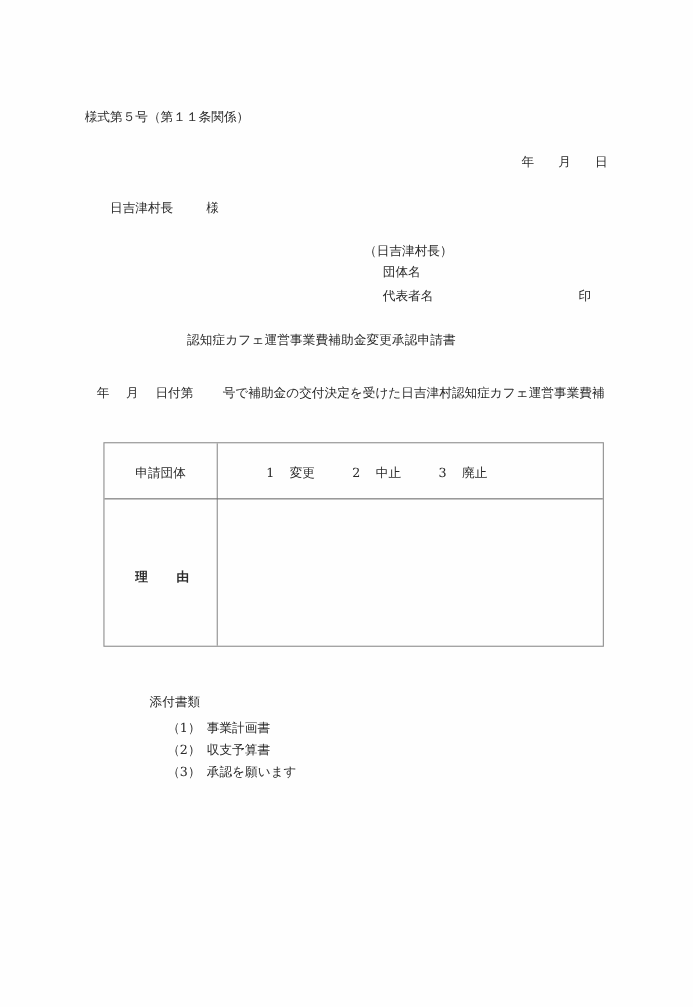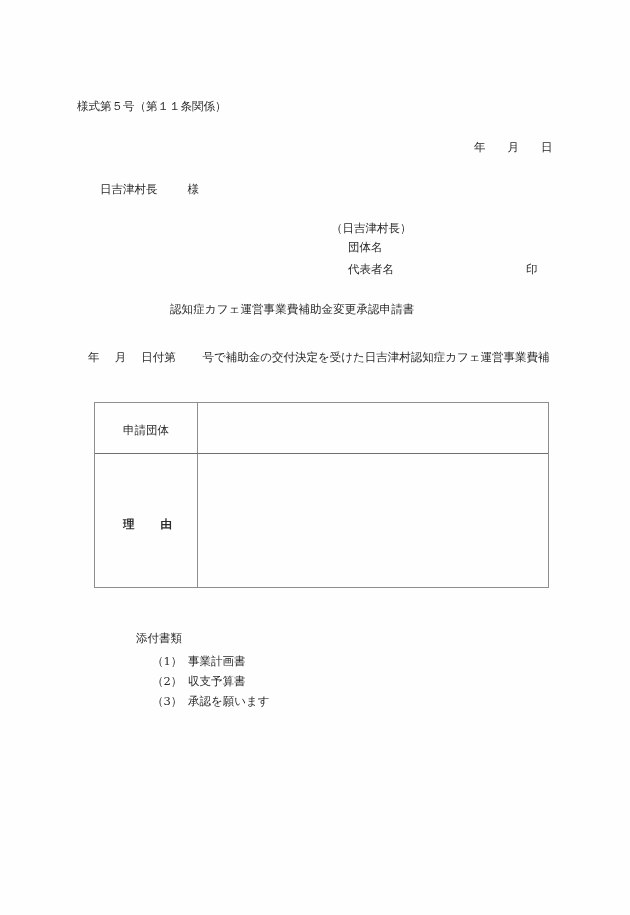--- a/index.html
+++ b/index.html
@@ -80,20 +80,23 @@
 
 <div class="abs" id="body-para">
   <p class="l1">年　 月　 日付第　　 号で補助金の交付決定を受けた日吉津村認知症カフェ運営事業費補</p>
 </div>
 
 <div id="form-table">
   <div class="vline"></div>
   <div class="hline"></div>
 
   <div id="change-label">申請団体</div>
+  <div id="change-options">
+    <span class="opt"><span class="num">1</span><span>変更</span></span><span class="opt"><span class="num">2</span><span>中止</span></span><span class="opt"><span class="num">3</span><span>廃止</span></span>
+  </div>
 
   <div id="reason-label">
     <span>理</span><span class="c2">由</span>
   </div>
   <div id="reason-value"></div>
 </div>
 
 <div class="abs" id="attachments-title">添付書類</div>
 <div class="abs att-item" id="att-0">
   <span class="num">（1）</span><span>事業計画書</span>

